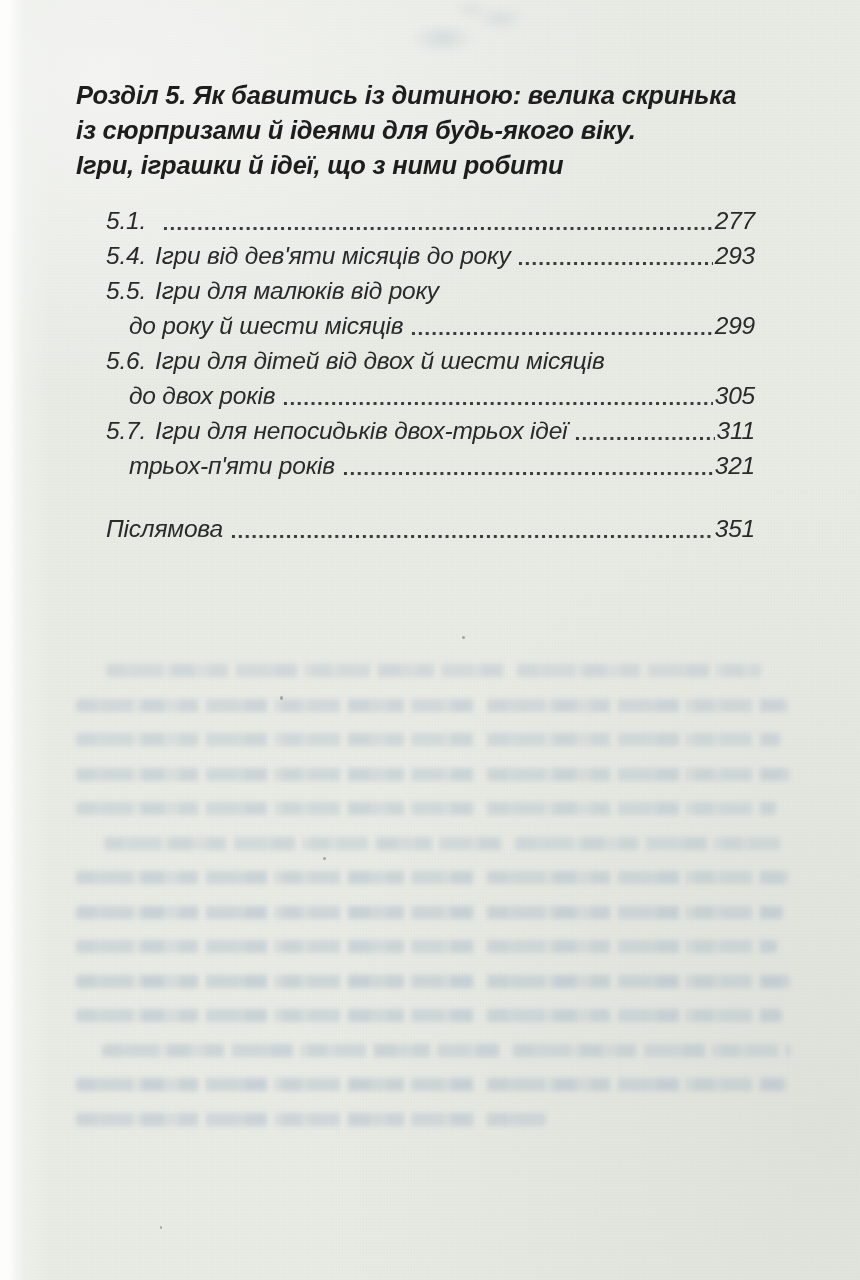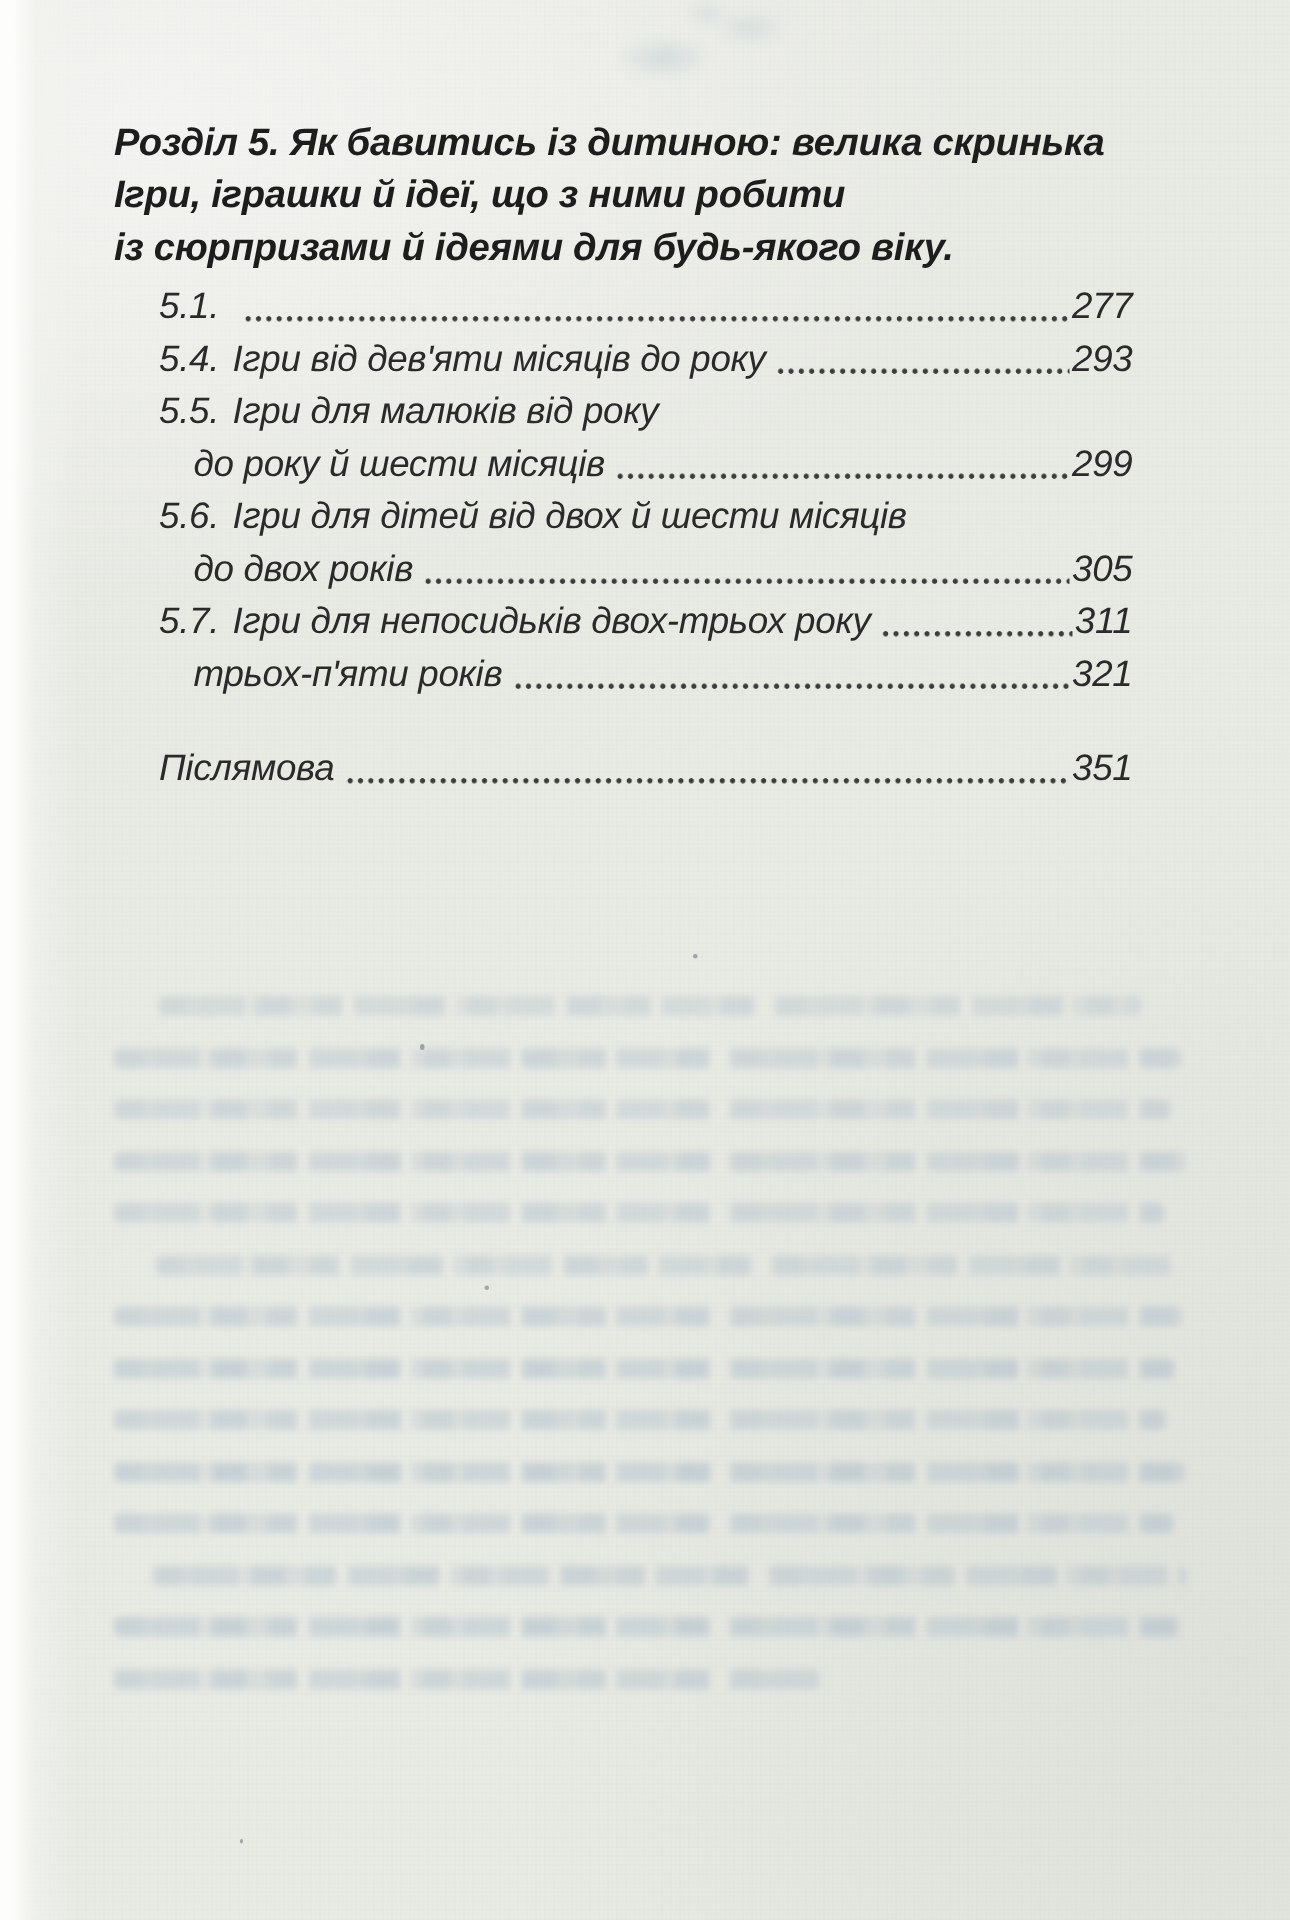--- a/index.html
+++ b/index.html
@@ -19,21 +19,21 @@
   }
   .content{
     position:absolute;left:76px;top:78px;width:679px;
     color:#232323;
     font-style:italic;
   }
   .heading{
     font-size:25.5px;line-height:35px;font-weight:700;
     color:#1d1d1d;letter-spacing:-0.2px;white-space:nowrap;
   }
-  .toc{margin-top:4px;font-size:24.5px;line-height:35px;color:#2a2a2a;letter-spacing:-0.2px;}
+  .toc{margin-top:20px;font-size:24.5px;line-height:35px;color:#2a2a2a;letter-spacing:-0.2px;}
   .toc-row{display:flex;align-items:baseline;padding-left:30px;white-space:nowrap;}
   .toc-row.cont{padding-left:53px;}
   .toc-row .num{margin-right:9px;}
   .leader{
     flex:1 1 auto;
     align-self:stretch;
     margin-left:7px;margin-right:2px;
     background-image:radial-gradient(circle, #3c3c3c 1.5px, rgba(60,60,60,0) 2px);
     background-size:6.9px 5px;
     background-repeat:repeat-x;
@@ -86,22 +86,22 @@
 
 <div class="page">
 
   <div class="edge-strip"></div>
   <div class="ghost-blob"></div>
 
   <div class="content">
 
     <div class="heading">
       <div>Розділ 5. Як бавитись із дитиною: велика скринька</div>
+      <div>із сюрпризами й ідеями для будь-якого віку.</div>
       <div>Ігри, іграшки й ідеї, що з ними робити</div>
-      <div>із сюрпризами й ідеями для будь-якого віку.</div>
     </div>
 
     <div class="toc">
 
       <div class="toc-row">
         <span class="num">5.1.</span>
         <span class="leader"></span>
         <span class="pagenum">277</span>
       </div>
 
@@ -129,21 +129,21 @@
         <span class="title">Ігри для дітей від двох й шести місяців</span>
       </div>
       <div class="toc-row cont">
         <span class="title">до двох років</span>
         <span class="leader"></span>
         <span class="pagenum">305</span>
       </div>
 
       <div class="toc-row">
         <span class="num">5.7.</span>
-        <span class="title">Ігри для непосидьків двох-трьох року</span>
+        <span class="title">Ігри для непосидьків двох-трьох ідеї</span>
         <span class="leader"></span>
         <span class="pagenum">311</span>
       </div>
 
       <div class="toc-row cont">
         <span class="title">трьох-п'яти років</span>
         <span class="leader"></span>
         <span class="pagenum">321</span>
       </div>
 

